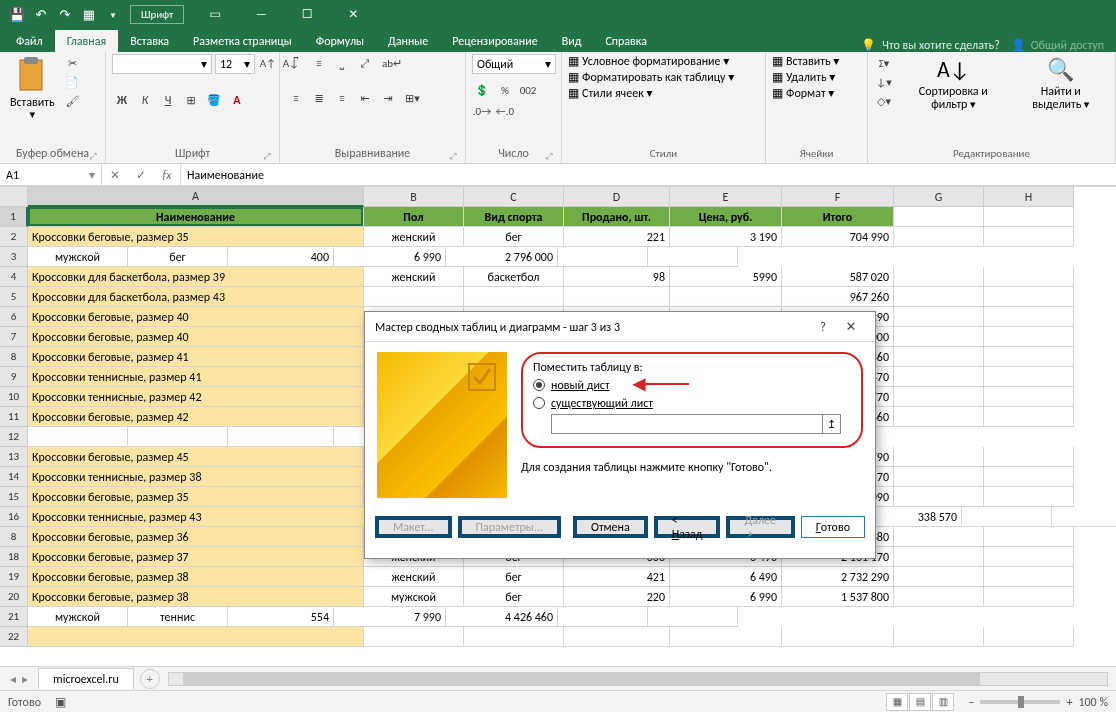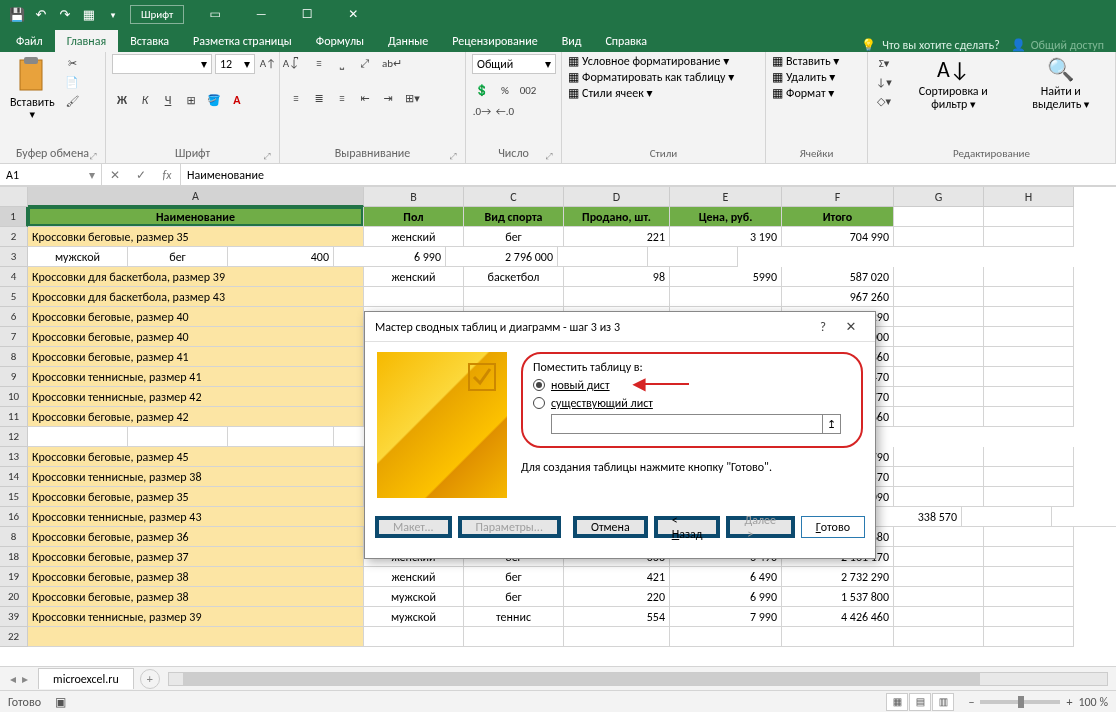--- a/index.html
+++ b/index.html
@@ -331,21 +331,21 @@
       <div class="rh">11</div>
       <div class="rh">12</div>
       <div class="rh">13</div>
       <div class="rh">14</div>
       <div class="rh">15</div>
       <div class="rh">16</div>
       <div class="rh">8</div>
       <div class="rh">18</div>
       <div class="rh">19</div>
       <div class="rh">20</div>
-      <div class="rh">39</div>
+      <div class="rh">21</div>
       <div class="rh">22</div>
     </div>
   <div class="cells" id="cells">
       <div class="row">
         <div class="cell hdr" style="width: 336px;">Наименование</div>
         <div class="cell hdr" style="width: 100px;">Пол</div>
         <div class="cell hdr" style="width: 100px;">Вид спорта</div>
         <div class="cell hdr" style="width: 106px;">Продано, шт.</div>
         <div class="cell hdr" style="width: 112px;">Цена, руб.</div>
         <div class="cell hdr" style="width: 112px;">Итого</div>
@@ -534,21 +534,20 @@
         <div class="cell colA-sel" style="width: 336px;">Кроссовки беговые, размер 38</div>
         <div class="cell ctr" style="width: 100px;">мужской</div>
         <div class="cell ctr" style="width: 100px;">бег</div>
         <div class="cell num" style="width: 106px;">220</div>
         <div class="cell num" style="width: 112px;">6 990</div>
         <div class="cell num" style="width: 112px;">1 537 800</div>
         <div class="cell" style="width: 90px;"></div>
         <div class="cell" style="width: 90px;"></div>
       </div>
       <div class="row">
-        <div class="cell colA-sel" style="width: 336px;">Кроссовки теннисные, размер 39</div>
         <div class="cell ctr" style="width: 100px;">мужской</div>
         <div class="cell ctr" style="width: 100px;">теннис</div>
         <div class="cell num" style="width: 106px;">554</div>
         <div class="cell num" style="width: 112px;">7 990</div>
         <div class="cell num" style="width: 112px;">4 426 460</div>
         <div class="cell" style="width: 90px;"></div>
         <div class="cell" style="width: 90px;"></div>
       </div>
       <div class="row">
         <div class="cell colA-sel" style="width: 336px;"></div>

